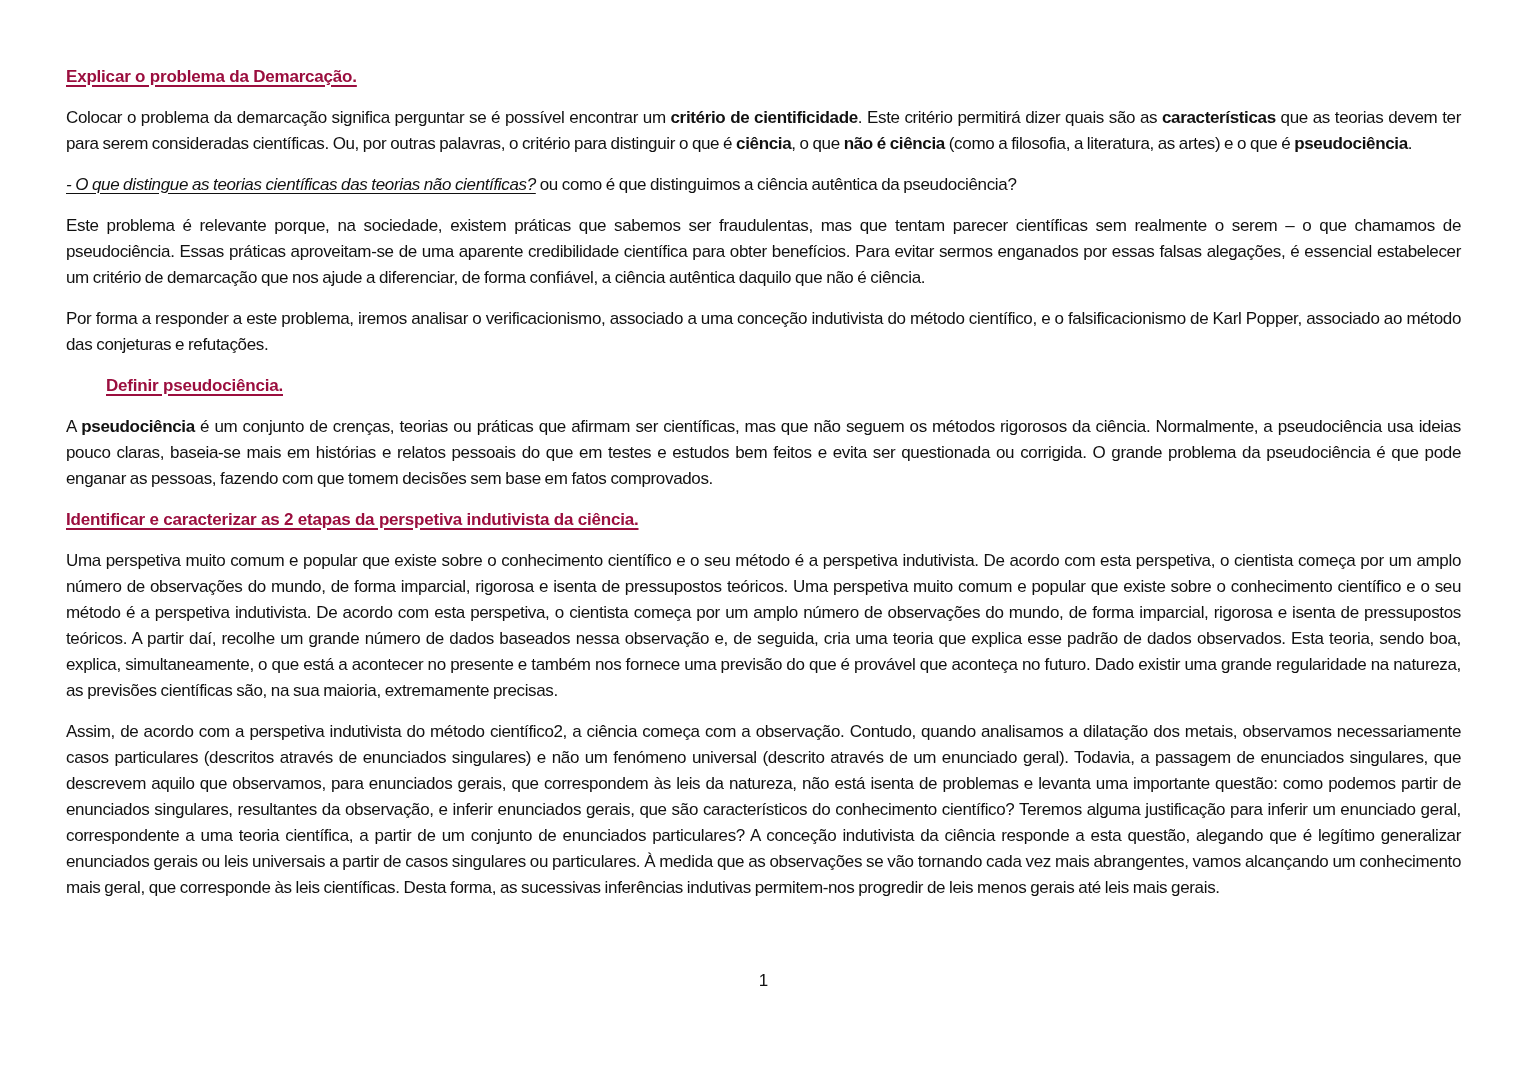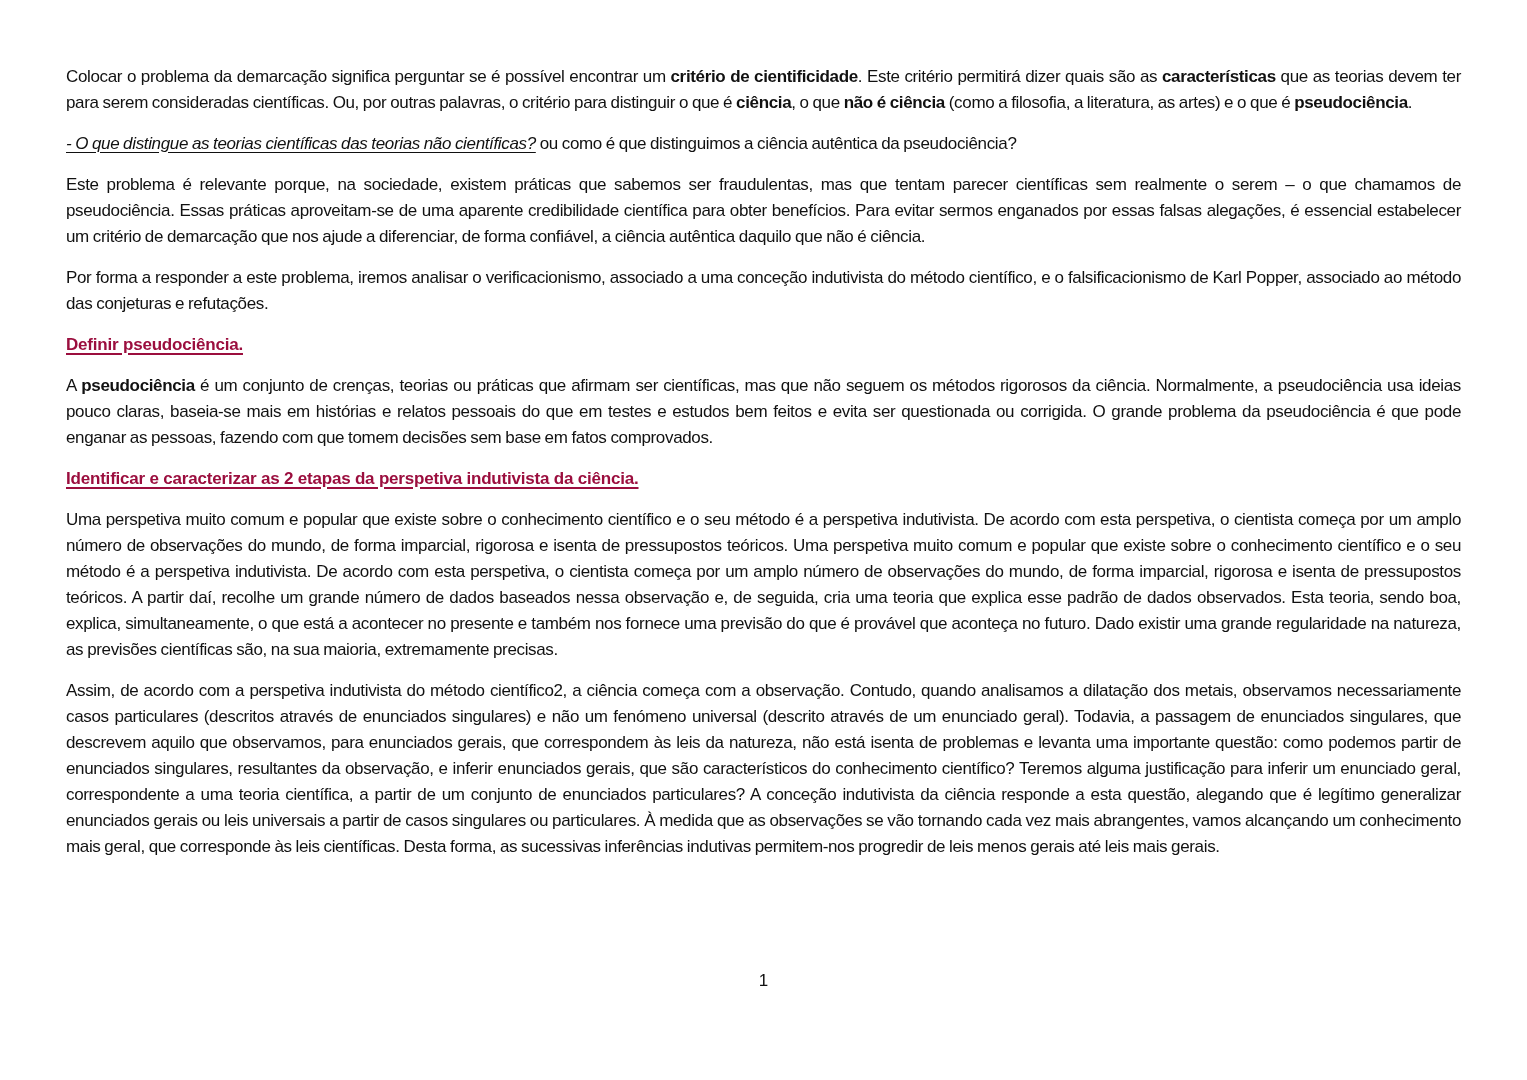--- a/index.html
+++ b/index.html
@@ -48,23 +48,24 @@
       top: 968px;
       text-align: center;
       font-size: 17px;
       line-height: 26px;
     }
   </style>
 </head>
 <body>
 
 <div class="page" id="page">
+    <div class="heading" style="color: rgb(155, 14, 62);">Explicar o problema da Demarcação.</div>
     <p class="para"><span>Colocar o problema da demarcação significa perguntar se é possível encontrar um </span><b>critério de cientificidade</b><span>. Este critério permitirá dizer quais são as </span><b>características</b><span> que as teorias devem ter para serem consideradas científicas. Ou, por outras palavras, o critério para distinguir o que é </span><b>ciência</b><span>, o que </span><b>não é ciência</b><span> (como a filosofia, a literatura, as artes) e o que é </span><b>pseudociência</b><span>.</span></p>
     <p class="para"><span class="u">- O que distingue as teorias científicas das teorias não científicas?</span><span> ou como é que distinguimos a ciência autêntica da pseudociência?</span></p>
     <p class="para"><span>Este problema é relevante porque, na sociedade, existem práticas que sabemos ser fraudulentas, mas que tentam parecer científicas sem realmente o serem – o que chamamos de pseudociência. Essas práticas aproveitam-se de uma aparente credibilidade científica para obter benefícios. Para evitar sermos enganados por essas falsas alegações, é essencial estabelecer um critério de demarcação que nos ajude a diferenciar, de forma confiável, a ciência autêntica daquilo que não é ciência.</span></p>
     <p class="para"><span>Por forma a responder a este problema, iremos analisar o verificacionismo, associado a uma conceção indutivista do método científico, e o falsificacionismo de Karl Popper, associado ao método das conjeturas e refutações.</span></p>
-    <div class="heading" style="color: rgb(155, 14, 62);">Definir pseudociência.</div>
+    <div class="heading" style="color: rgb(155, 14, 62); margin-left: 40px;">Definir pseudociência.</div>
     <p class="para"><span>A </span><b>pseudociência</b><span> é um conjunto de crenças, teorias ou práticas que afirmam ser científicas, mas que não seguem os métodos rigorosos da ciência. Normalmente, a pseudociência usa ideias pouco claras, baseia-se mais em histórias e relatos pessoais do que em testes e estudos bem feitos e evita ser questionada ou corrigida. O grande problema da pseudociência é que pode enganar as pessoas, fazendo com que tomem decisões sem base em fatos comprovados.</span></p>
     <div class="heading" style="color: rgb(155, 14, 62);">Identificar e caracterizar as 2 etapas da perspetiva indutivista da ciência.</div>
     <p class="para"><span>Uma perspetiva muito comum e popular que existe sobre o conhecimento científico e o seu método é a perspetiva indutivista. De acordo com esta perspetiva, o cientista começa por um amplo número de observações do mundo, de forma imparcial, rigorosa e isenta de pressupostos teóricos. Uma perspetiva muito comum e popular que existe sobre o conhecimento científico e o seu método é a perspetiva indutivista. De acordo com esta perspetiva, o cientista começa por um amplo número de observações do mundo, de forma imparcial, rigorosa e isenta de pressupostos teóricos. A partir daí, recolhe um grande número de dados baseados nessa observação e, de seguida, cria uma teoria que explica esse padrão de dados observados. Esta teoria, sendo boa, explica, simultaneamente, o que está a acontecer no presente e também nos fornece uma previsão do que é provável que aconteça no futuro. Dado existir uma grande regularidade na natureza, as previsões científicas são, na sua maioria, extremamente precisas.</span></p>
     <p class="para"><span>Assim, de acordo com a perspetiva indutivista do método científico2, a ciência começa com a observação. Contudo, quando analisamos a dilatação dos metais, observamos necessariamente casos particulares (descritos através de enunciados singulares) e não um fenómeno universal (descrito através de um enunciado geral). Todavia, a passagem de enunciados singulares, que descrevem aquilo que observamos, para enunciados gerais, que correspondem às leis da natureza, não está isenta de problemas e levanta uma importante questão: como podemos partir de enunciados singulares, resultantes da observação, e inferir enunciados gerais, que são característicos do conhecimento científico? Teremos alguma justificação para inferir um enunciado geral, correspondente a uma teoria científica, a partir de um conjunto de enunciados particulares? A conceção indutivista da ciência responde a esta questão, alegando que é legítimo generalizar enunciados gerais ou leis universais a partir de casos singulares ou particulares. À medida que as observações se vão tornando cada vez mais abrangentes, vamos alcançando um conhecimento mais geral, que corresponde às leis científicas. Desta forma, as sucessivas inferências indutivas permitem-nos progredir de leis menos gerais até leis mais gerais.</span></p>
   </div>
 <div class="pagenum">1</div>
 
 </body></html>

